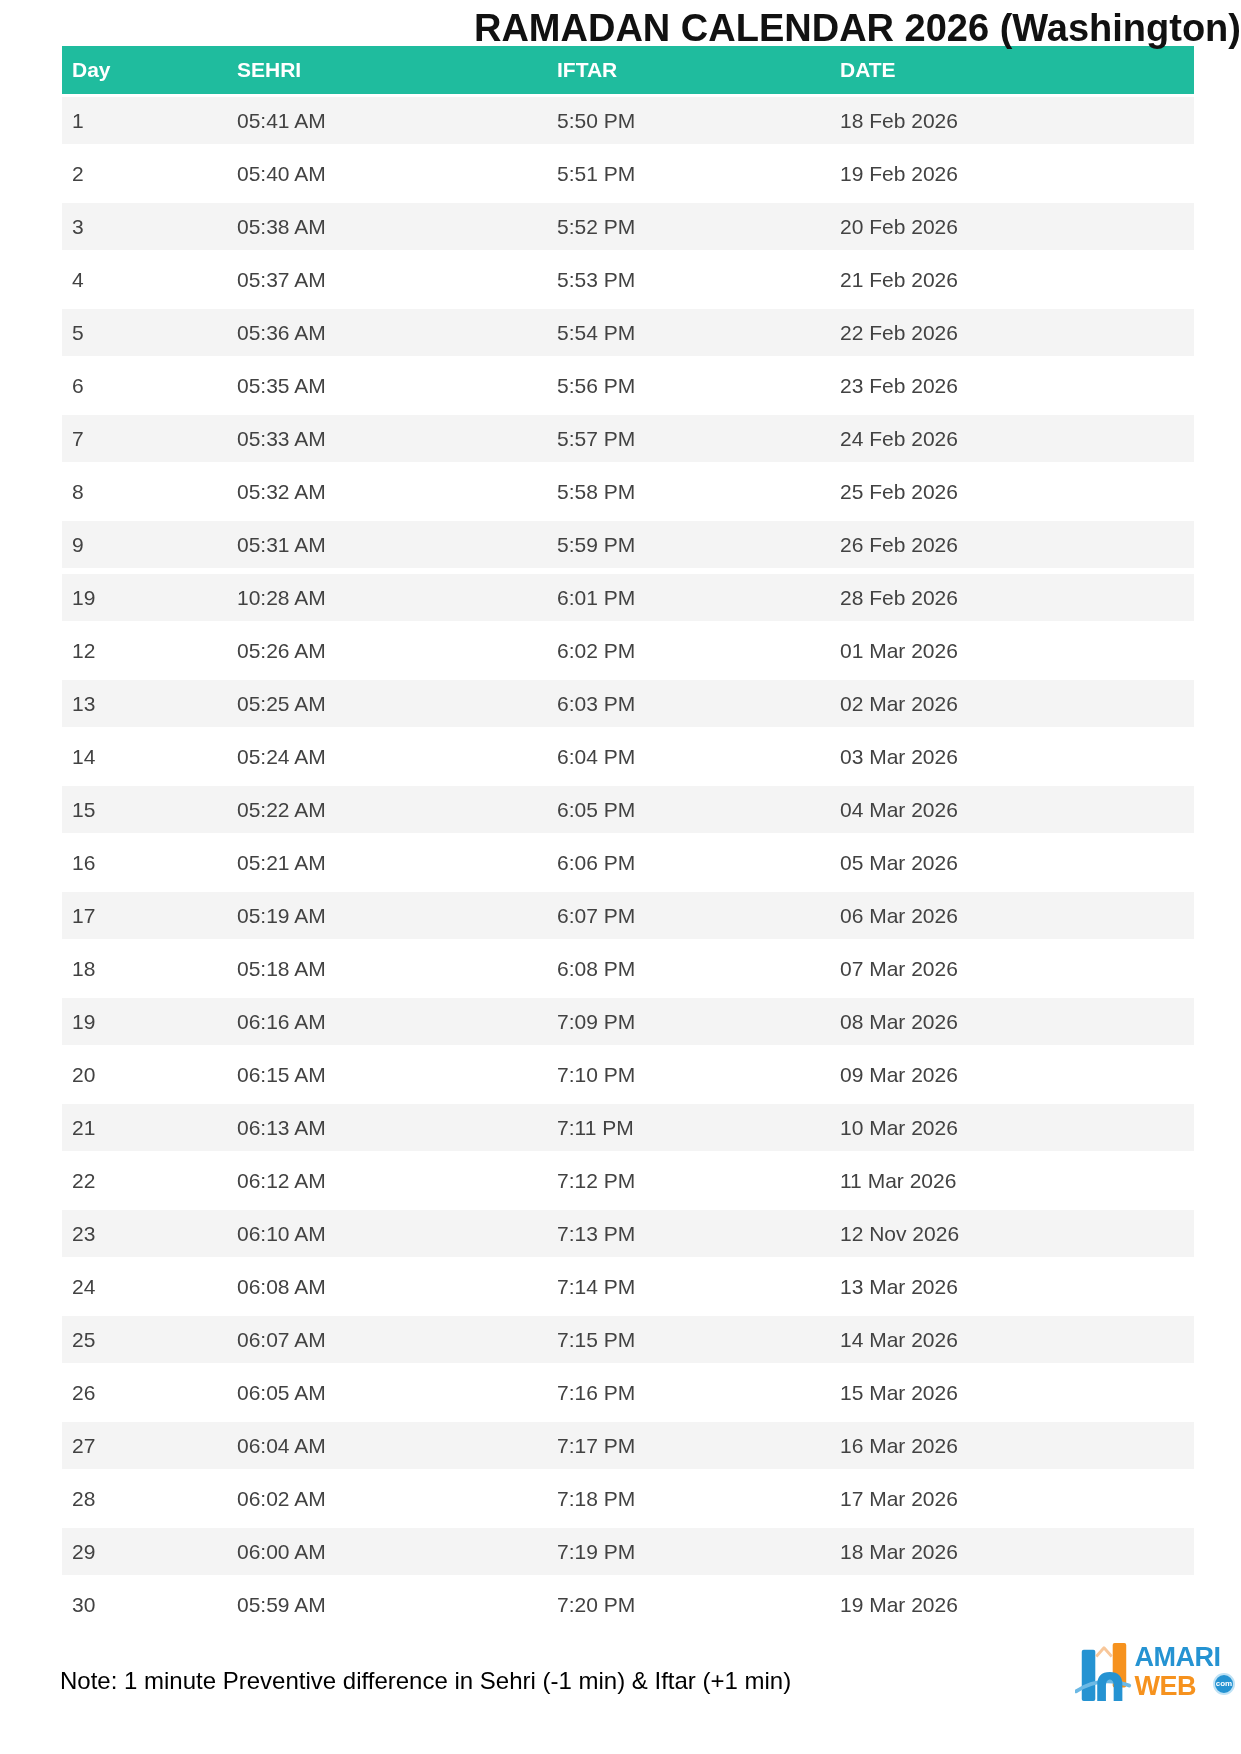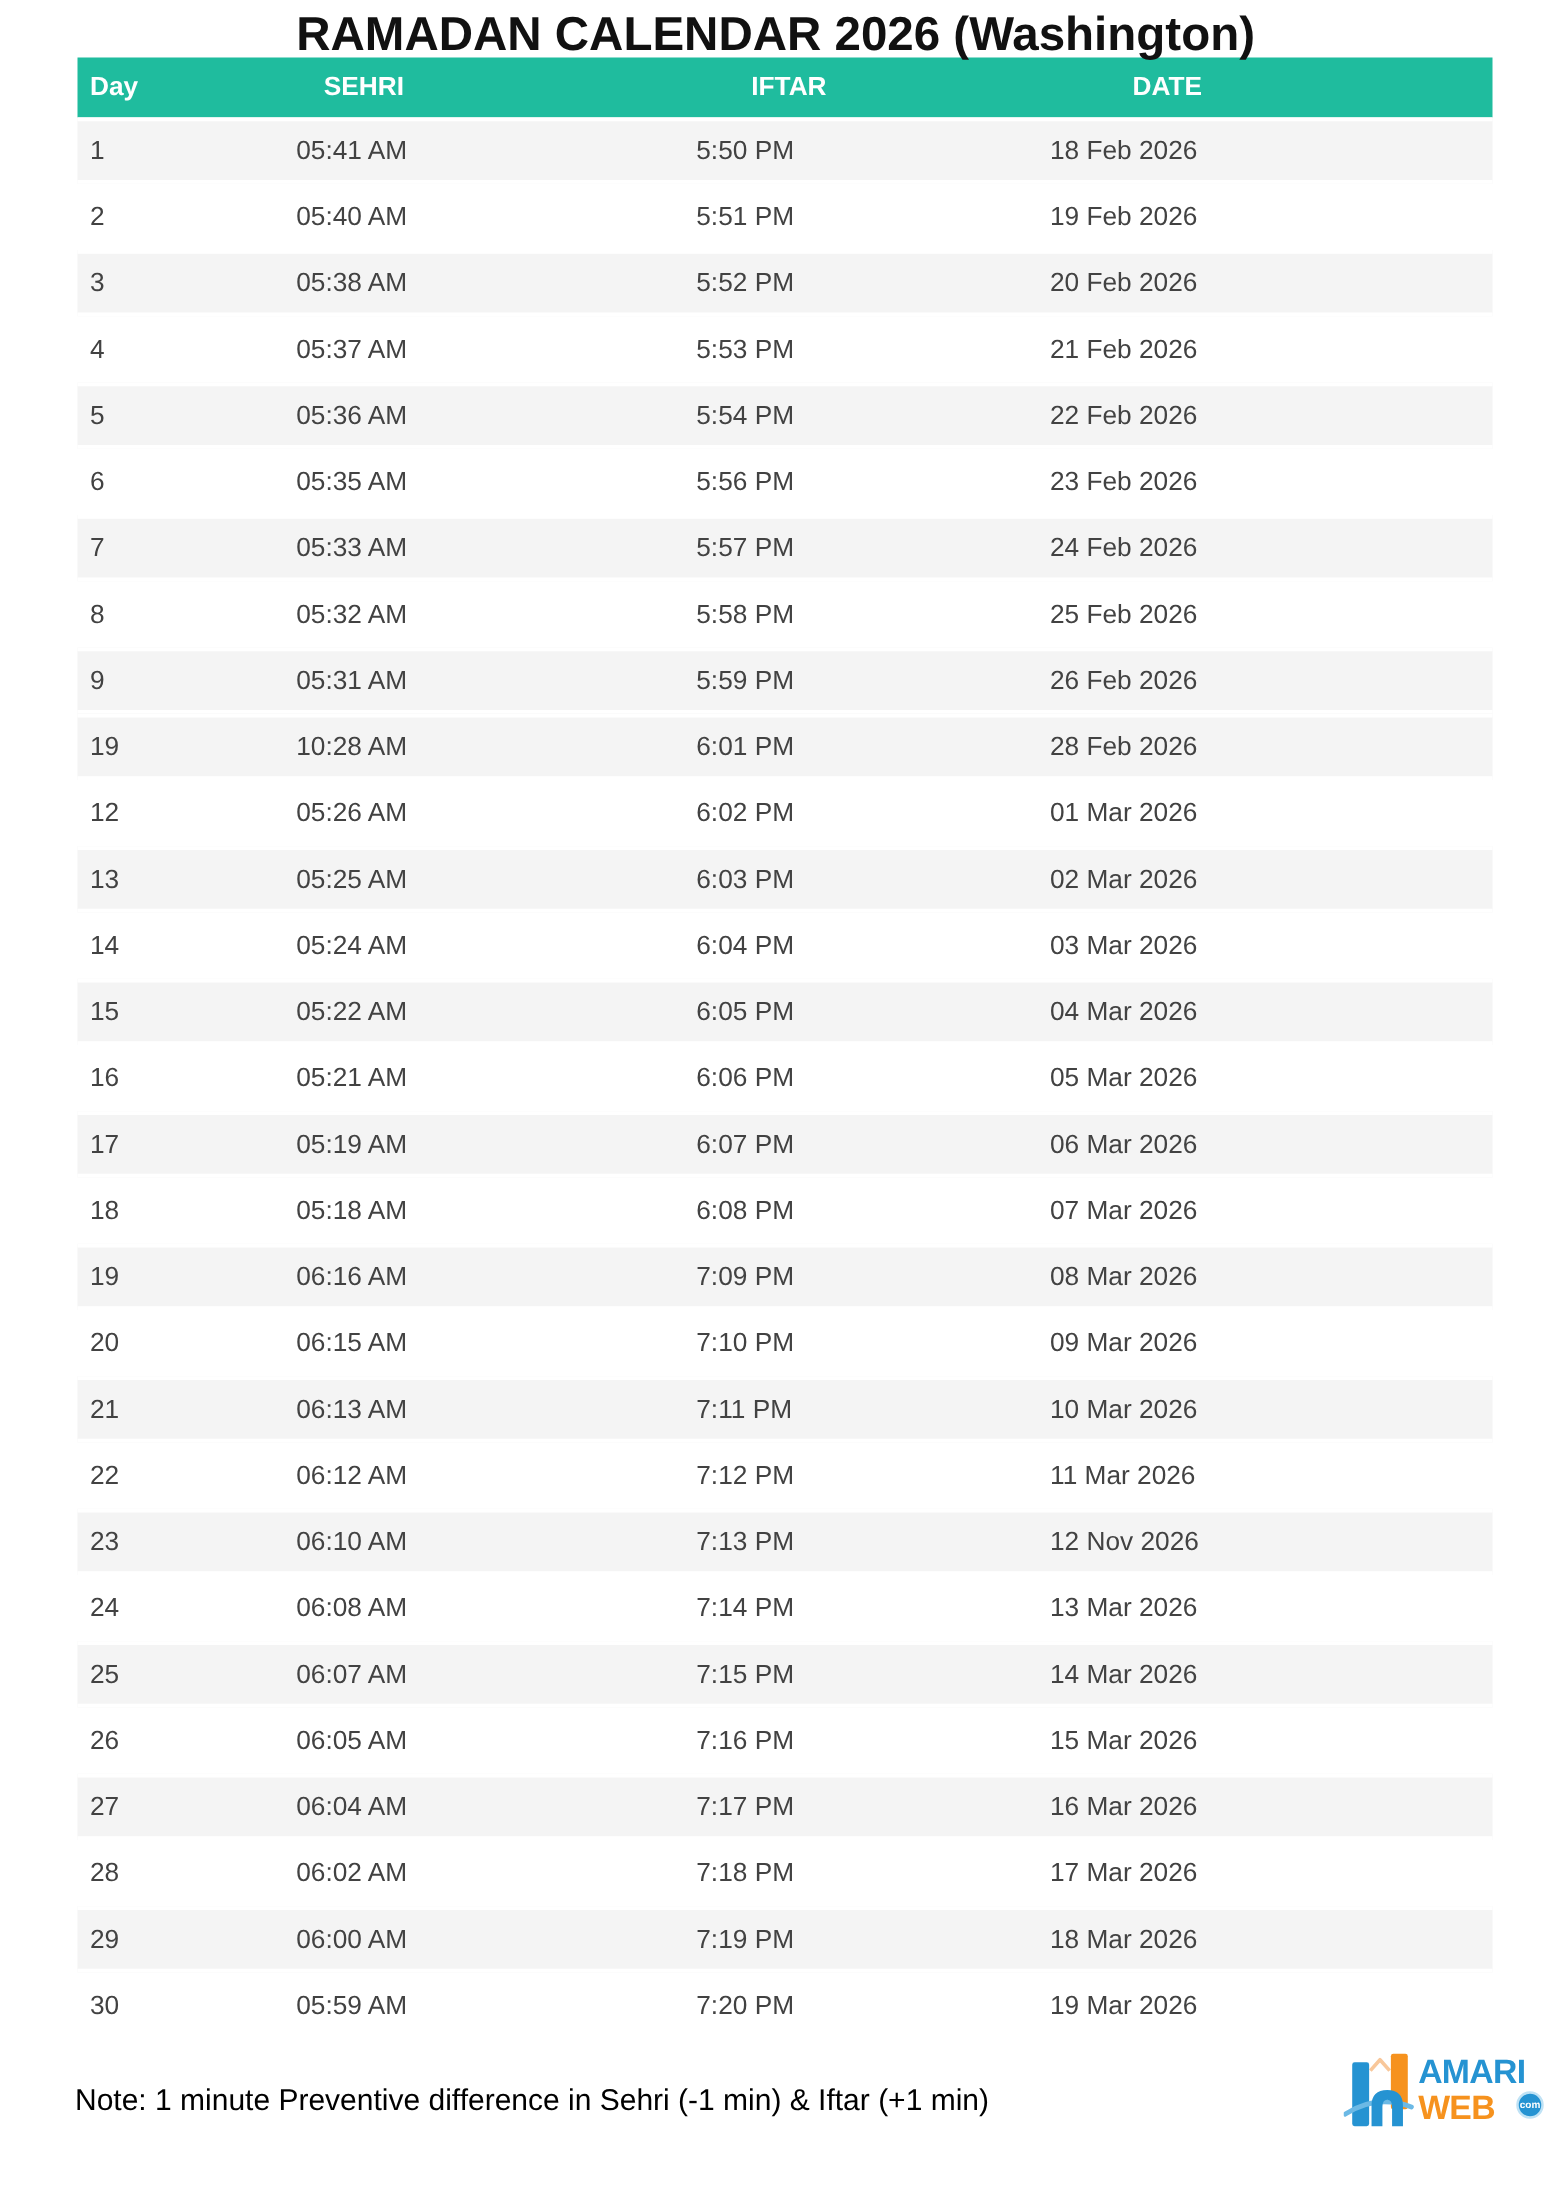--- a/index.html
+++ b/index.html
@@ -5,21 +5,21 @@
   * { margin: 0; padding: 0; box-sizing: border-box; }
   html, body {
     width: 1241px; height: 1754px;
     background: #ffffff;
     font-family: "Liberation Sans", "DejaVu Sans", sans-serif;
     overflow: hidden;
   }
   .page { width: 1241px; height: 1754px; position: relative; }
 
   .page-title {
-    text-align: center;
+    text-align: right;
     font-size: 38px;
     font-weight: 700;
     color: #111111;
     padding-top: 6px;
     height: 46px;
     line-height: 44px;
     letter-spacing: 0px;
     white-space: nowrap;
   }
 
@@ -29,21 +29,20 @@
   }
   .t-head {
     display: flex;
     align-items: center;
     height: 48px;
     padding-left: 10px;
     background: var(--accent, #1fbc9e);
     color: var(--header-text, #ffffff);
     font-weight: 700;
     font-size: 21px;
-    gap: 22px;
   }
   .t-row {
     display: flex;
     align-items: center;
     height: 53px;
     padding-left: 10px;
     font-size: 21px;
     color: var(--body-text, #424242);
   }
   .t-row.odd {

